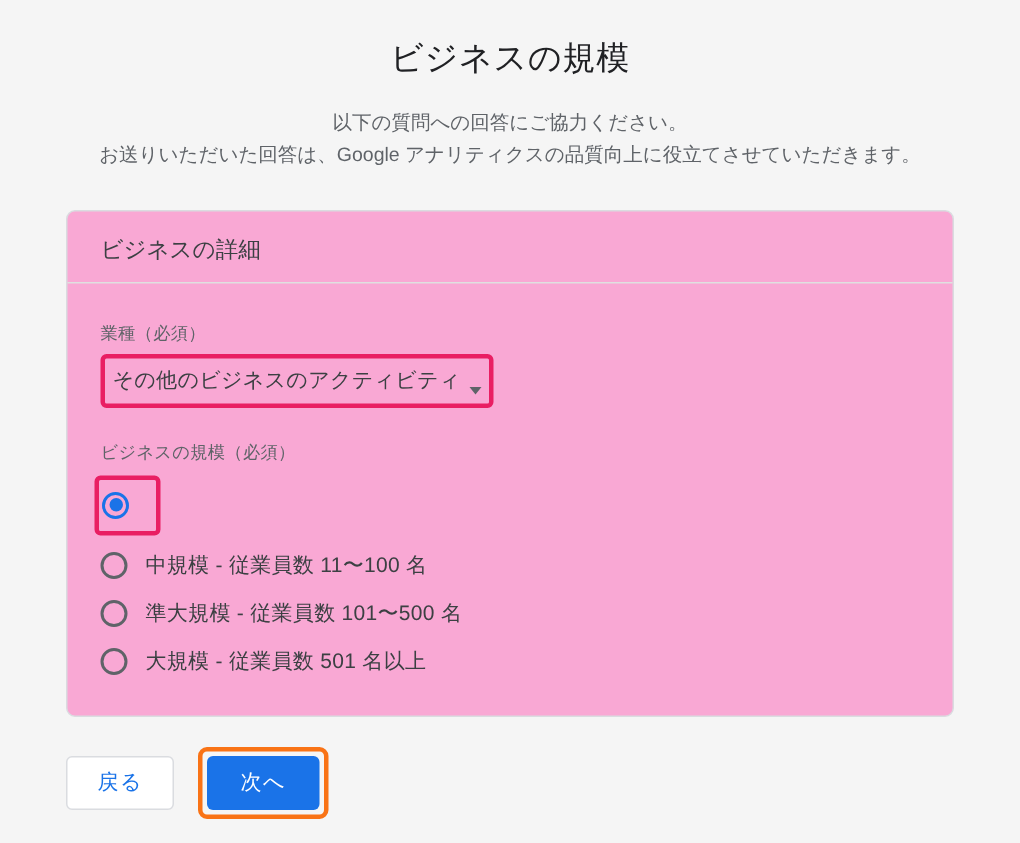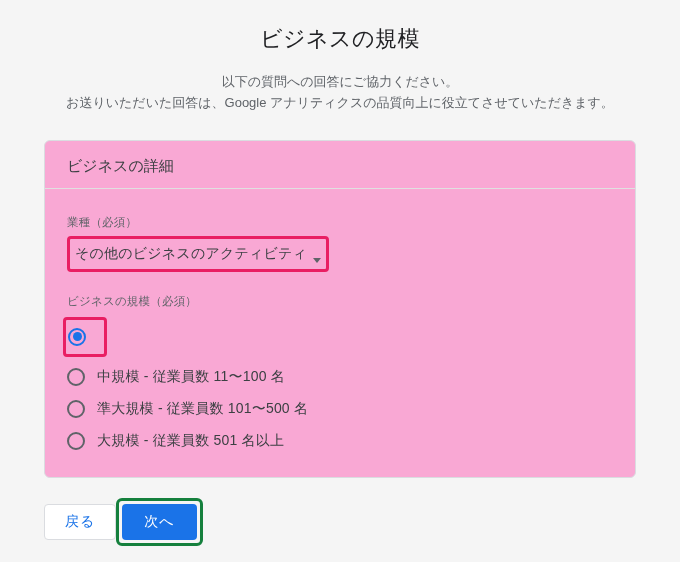--- a/index.html
+++ b/index.html
@@ -143,25 +143,26 @@
     }
 
     .btn-back {
       background: #fff;
       border: 1px solid #dadce0;
       color: #1a73e8;
       font-size: 14px;
       padding: 8px 20px;
       border-radius: 4px;
       cursor: pointer;
+      margin-right: 16px;
       letter-spacing: 1px;
     }
 
     .btn-next-wrap {
-      border: 3px solid #15803d;
+      border: 3px solid #f97316;
       border-radius: 6px;
       padding: 3px;
       display: inline-block;
     }
     .btn-next {
       background: #1a73e8;
       color: #fff;
       border: none;
       font-size: 14px;
       padding: 9px 22px;

